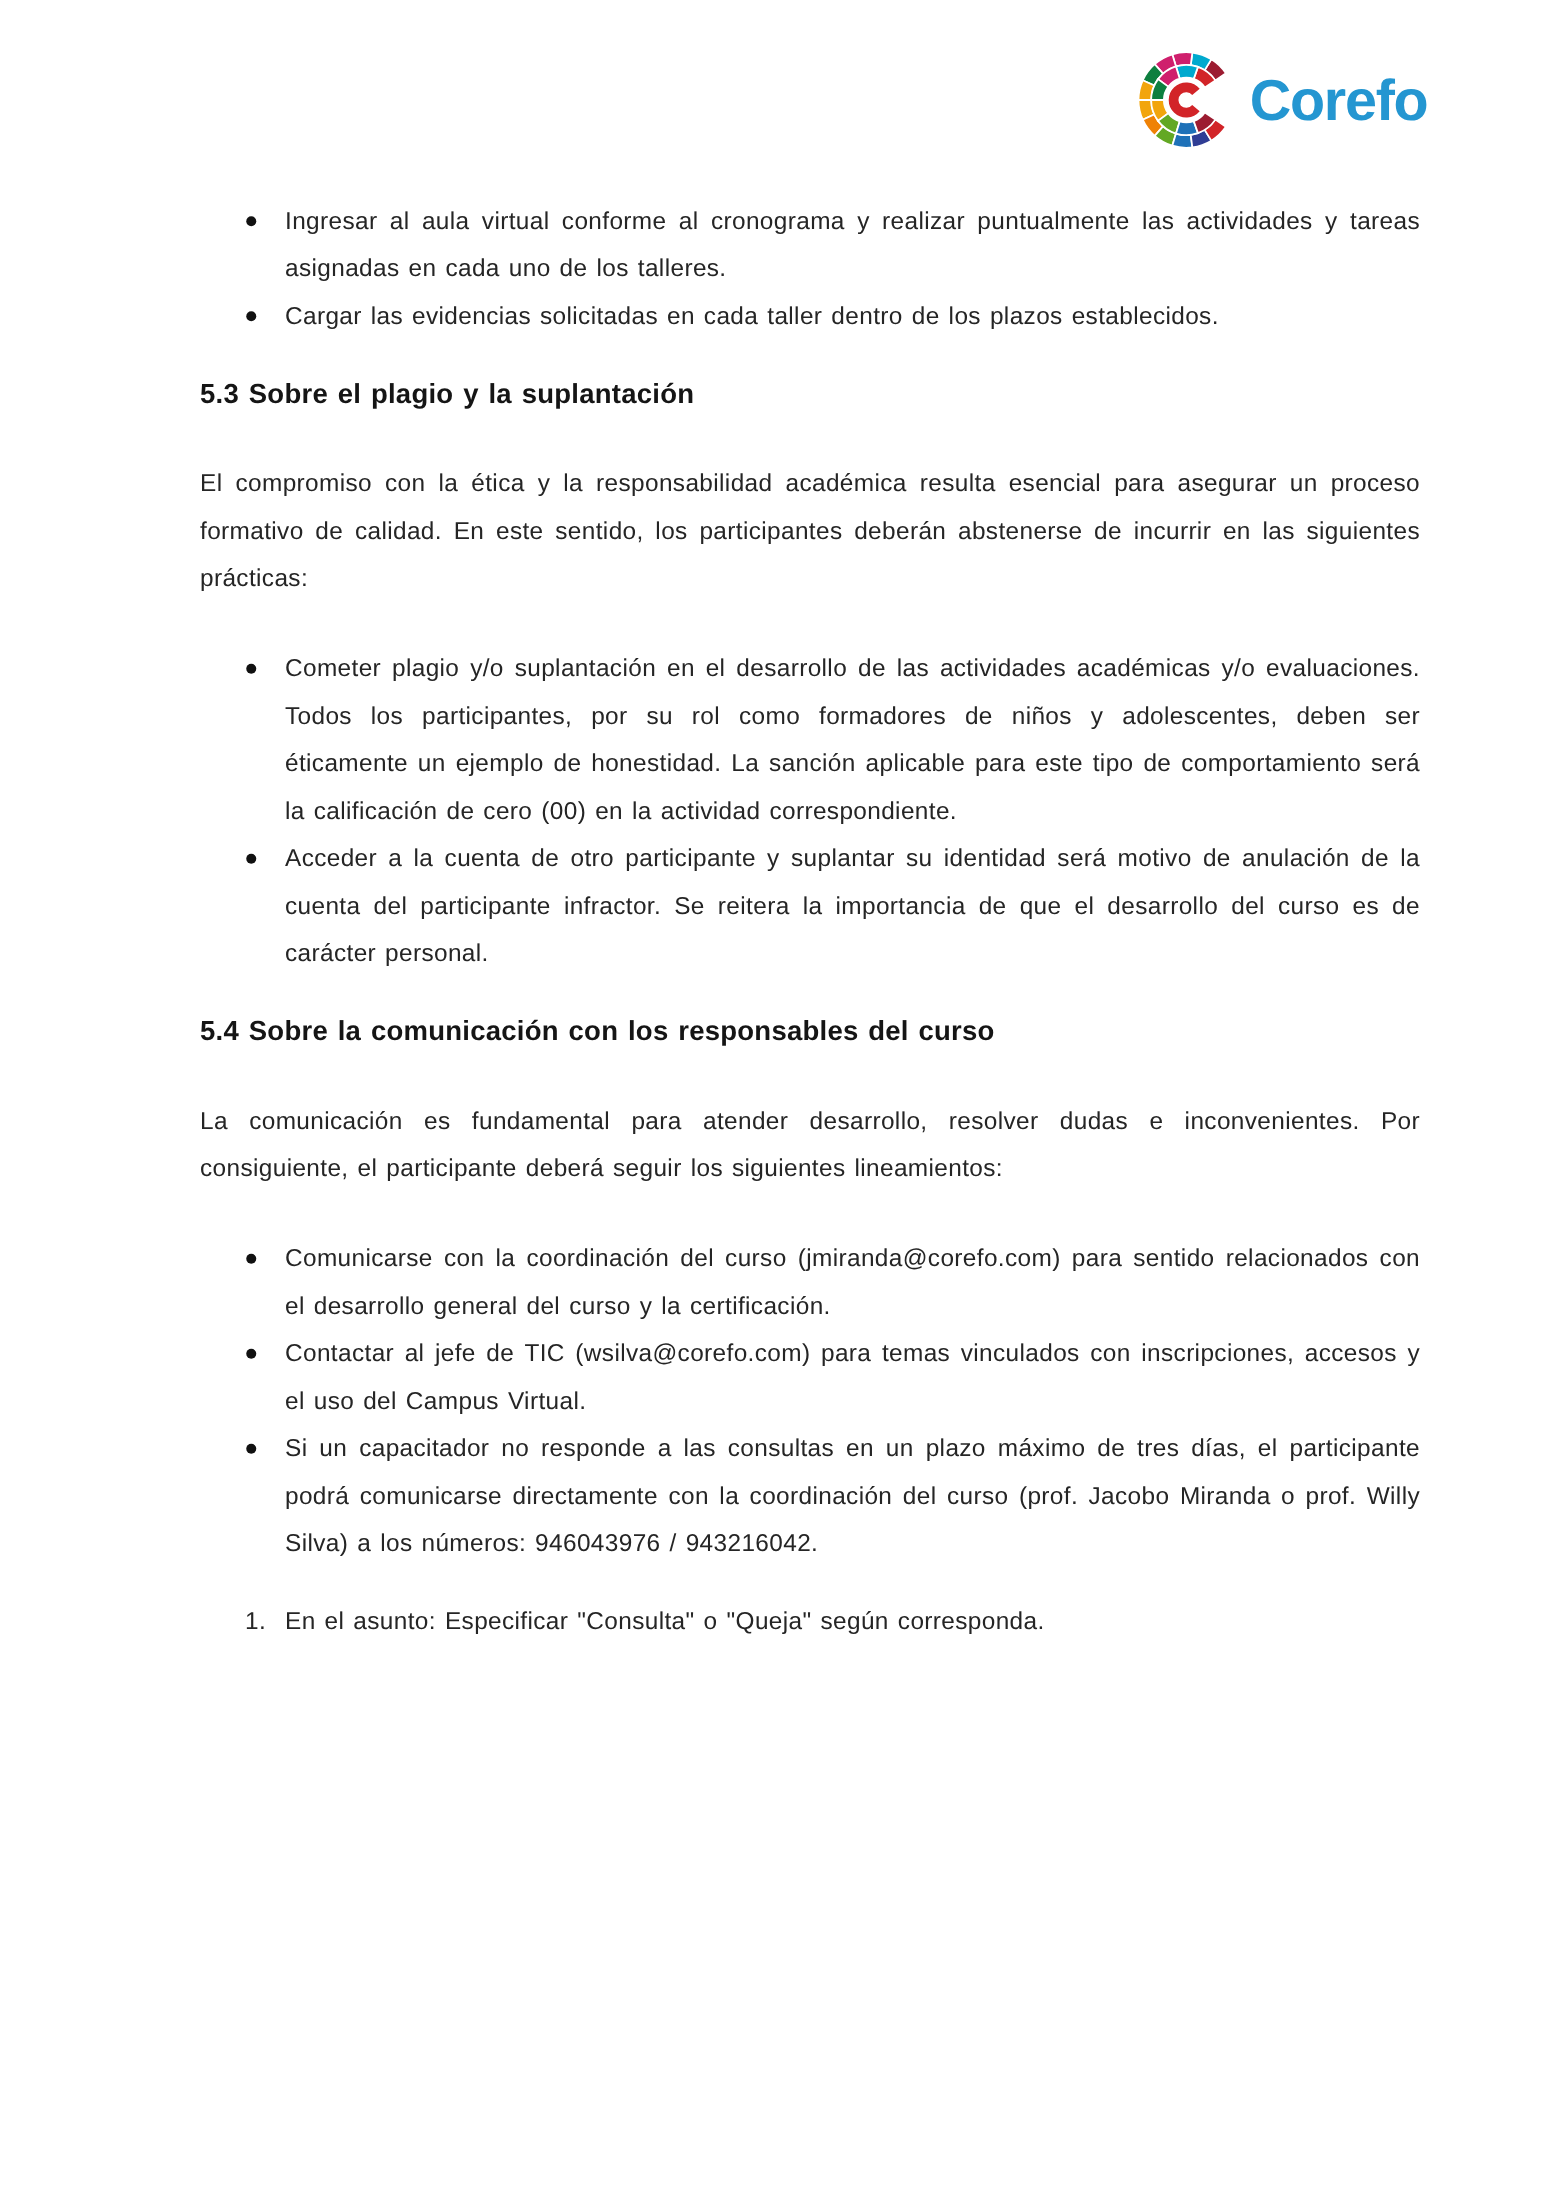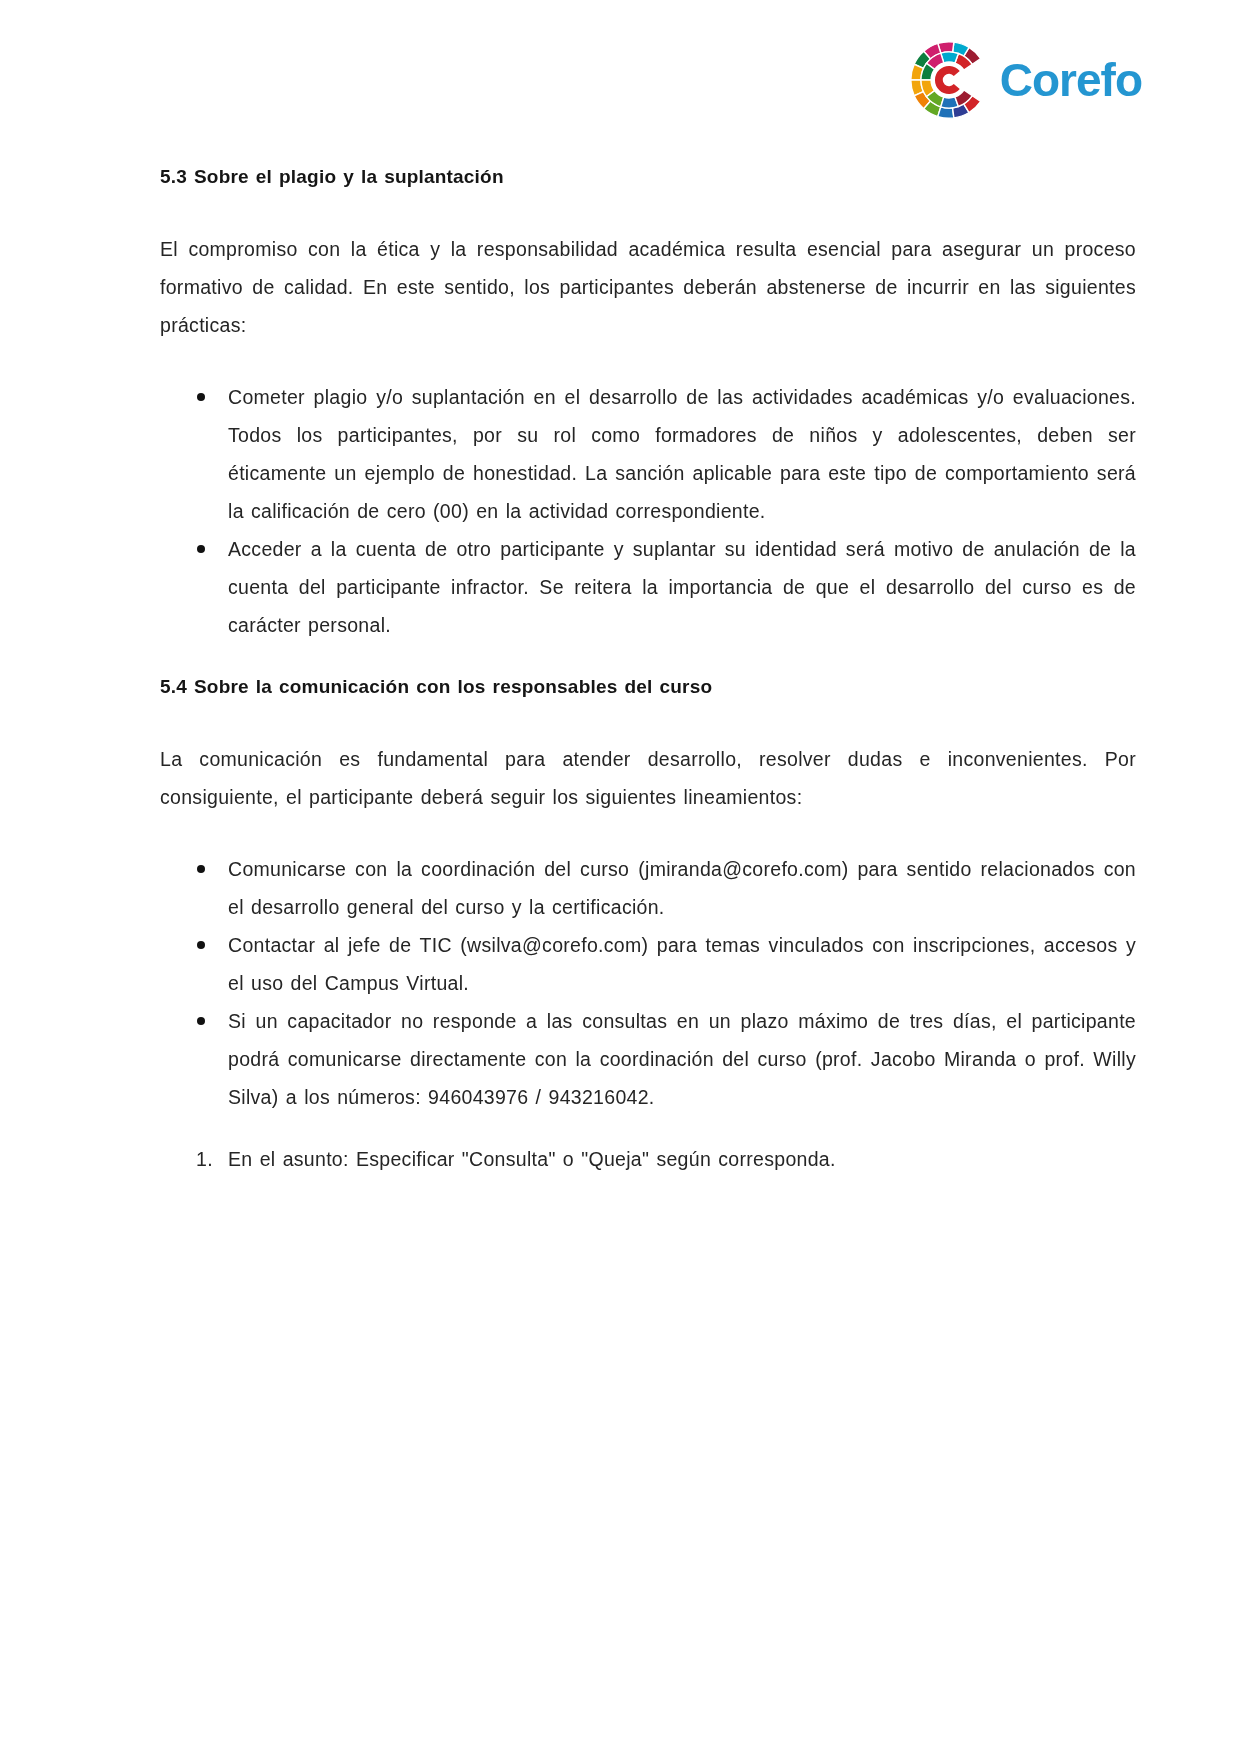--- a/index.html
+++ b/index.html
@@ -25,21 +25,21 @@
   }
 
   
   .content {
     padding: 14px 106px 0 160px;
     font-size: 19.5px; line-height: 38px;
     letter-spacing: 0.3px; word-spacing: 1.5px;
     text-align: justify;
   }
   h2.doc-heading {
-    font-size: 19px; font-weight: 700; color: #151515;
+    font-size: 22px; font-weight: 700; color: #151515;
     margin: 24px 0; line-height: 38px; letter-spacing: 0.2px;
     text-align: left;
   }
   p.doc-para { margin: 34px 0; }
   ul.doc-bullets, ol.doc-numbered {
     list-style: none; margin: 24px 0; padding: 0;
   }
   ul.doc-bullets li, ol.doc-numbered li {
     position: relative; padding-left: 68px; text-align: justify;
   }
@@ -81,20 +81,28 @@
           <path d="M 62.02 83.94 A 36 36 0 0 0 79.85 70.13 L 69.07 62.86 A 23 23 0 0 1 57.68 71.68 Z" fill="#9c1c31" stroke="#ffffff" stroke-width="1.8"></path>
           <path d="M 59.96 41.64 A 13 13 0 1 0 59.96 58.36" fill="none" stroke="#d22428" stroke-width="10"></path>
         </svg>
       <span class="brand" id="brand-text" style="color: rgb(36, 150, 209);">Corefo</span>
     </div>
   </div>
 
   <div class="content">
 
     <ul class="doc-bullets">
+      <li>
+        <span class="dot"></span>
+        <span>Ingresar al aula virtual conforme al cronograma y realizar puntualmente las actividades y tareas asignadas en cada uno de los talleres.</span>
+      </li>
+      <li>
+        <span class="dot"></span>
+        <span>Cargar las evidencias solicitadas en cada taller dentro de los plazos establecidos.</span>
+      </li>
     </ul>
 
     <h2 class="doc-heading">5.3 Sobre el plagio y la suplantación</h2>
 
     <p class="doc-para">El compromiso con la ética y la responsabilidad académica resulta esencial para asegurar un proceso formativo de calidad. En este sentido, los participantes deberán abstenerse de incurrir en las siguientes prácticas:</p>
 
     <ul class="doc-bullets">
       <li>
         <span class="dot"></span>
         <span>Cometer plagio y/o suplantación en el desarrollo de las actividades académicas y/o evaluaciones. Todos los participantes, por su rol como formadores de niños y adolescentes, deben ser éticamente un ejemplo de honestidad. La sanción aplicable para este tipo de comportamiento será la calificación de cero (00) en la actividad correspondiente.</span>

